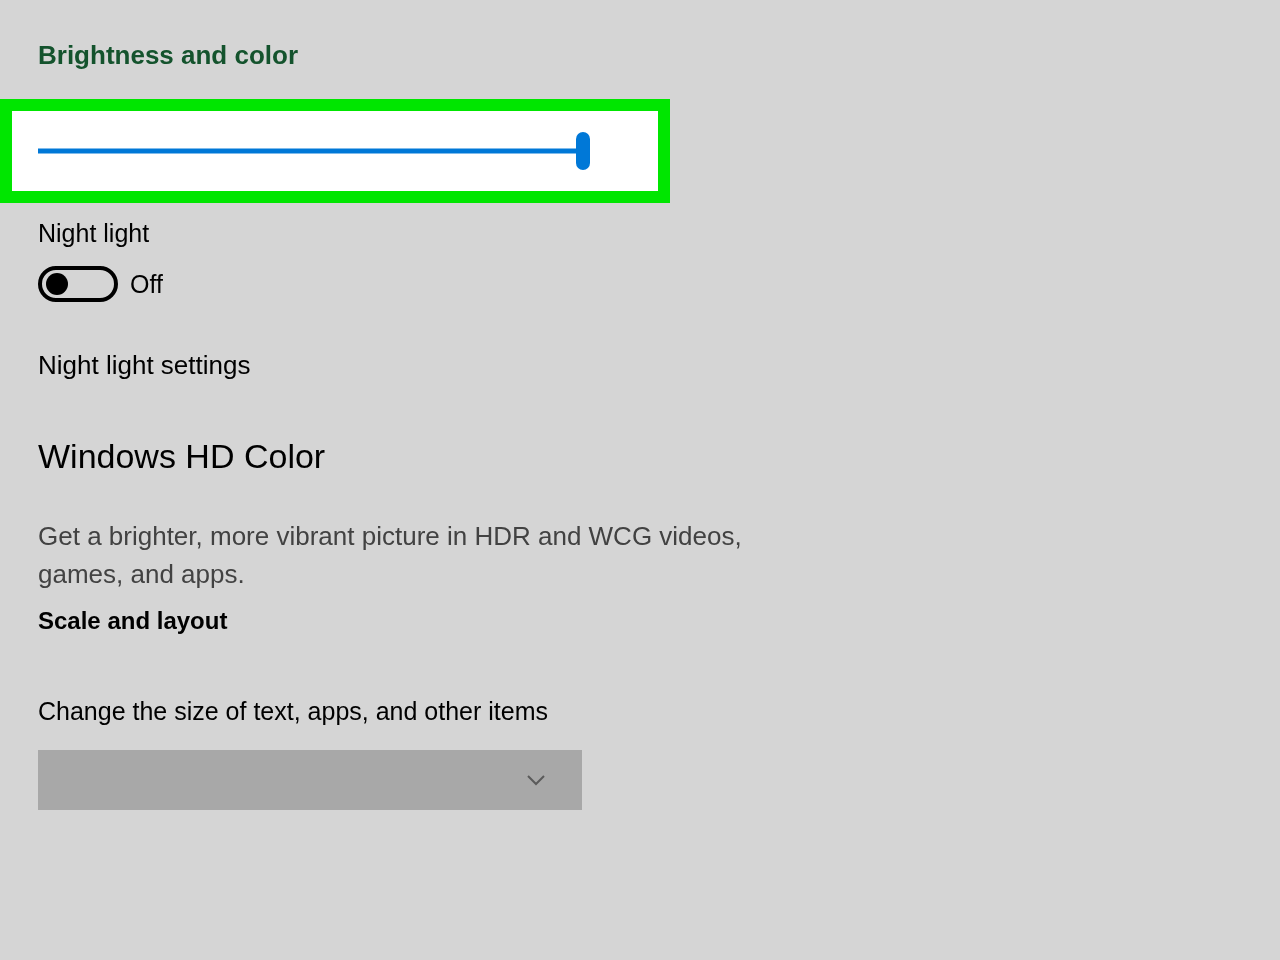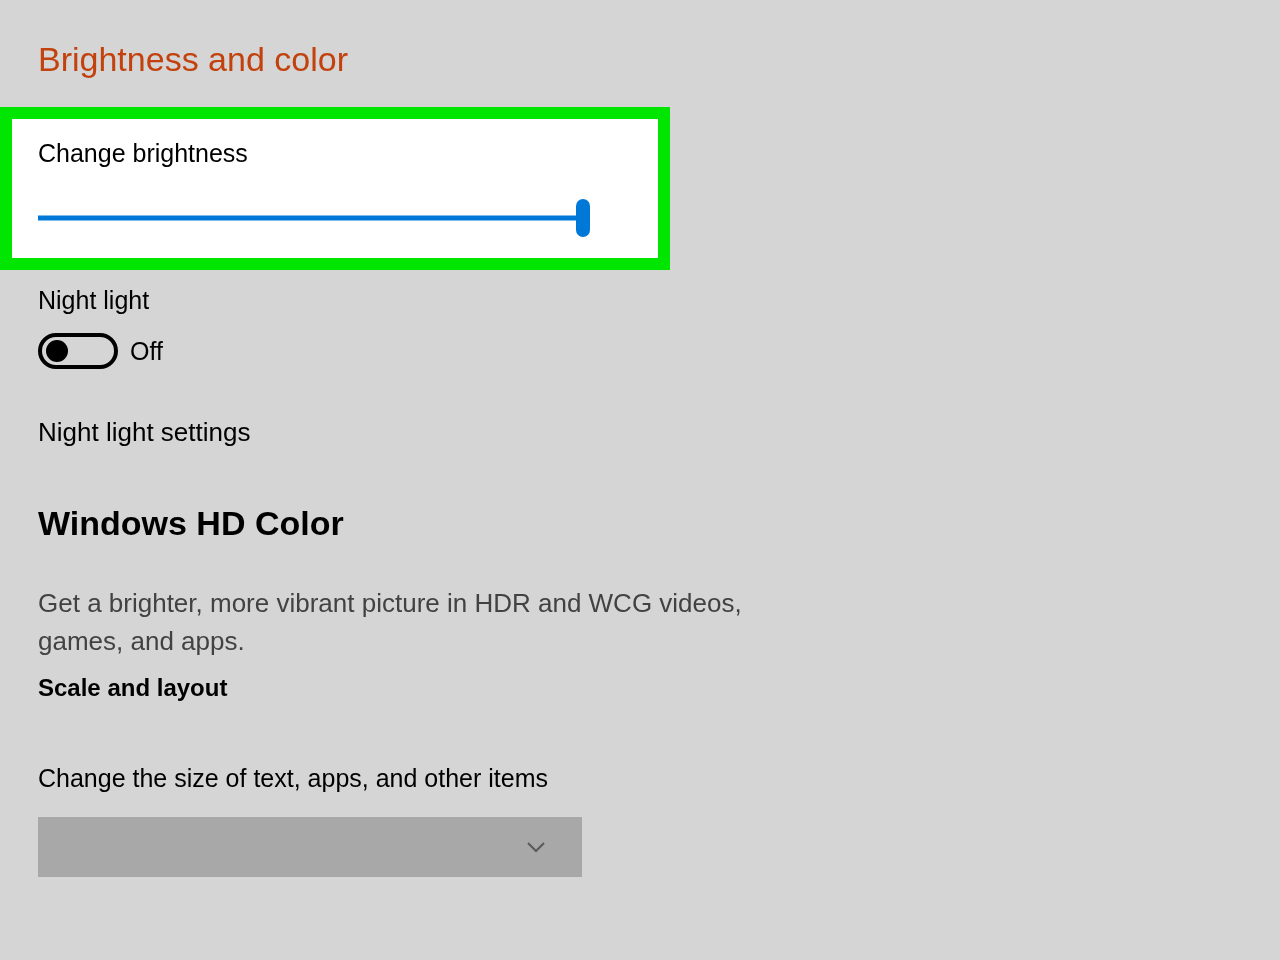--- a/index.html
+++ b/index.html
@@ -12,23 +12,23 @@
       height: 960px;
       background: #d5d5d5;
       font-family: "Segoe UI", -apple-system, sans-serif;
       color: #000;
       padding: 40px 0 0 0;
     }
     .content {
       padding-left: 38px;
     }
     .section-heading {
-      font-size: 34px;
-      font-weight: 400;
-      color: #c2410c;
+      font-size: 26px;
+      font-weight: 700;
+      color: #14532d;
       margin-bottom: 28px;
     }
     .highlight-box {
       margin-left: -38px;
       width: 670px;
       background: #ffffff;
       border: 12px solid #00e600;
       padding: 20px 26px 28px 26px;
       margin-bottom: 16px;
     }
@@ -100,21 +100,21 @@
     }
     .link-text {
       font-size: 26px;
       font-weight: 400;
       color: #000000;
       margin-bottom: 56px;
       cursor: pointer;
     }
     .sub-heading {
       font-size: 34px;
-      font-weight: 700;
+      font-weight: 400;
       color: #000;
       margin-bottom: 42px;
     }
     .description-text {
       font-size: 26px;
       font-weight: 400;
       color: #424242;
       line-height: 1.45;
       max-width: 770px;
       margin-bottom: 14px;
@@ -154,21 +154,20 @@
     }
   </style>
 </head>
 <body>
 
 <div class="content">
 
   <h2 class="section-heading">Brightness and color</h2>
 
   <div class="highlight-box">
-    <div class="setting-label">Change brightness</div>
     <div class="slider-container">
       <div class="slider-track"></div>
       <div class="slider-thumb"></div>
     </div>
   </div>
 
   <div class="night-light-label">Night light</div>
 
   <div class="toggle-row">
     <div class="toggle-switch">

